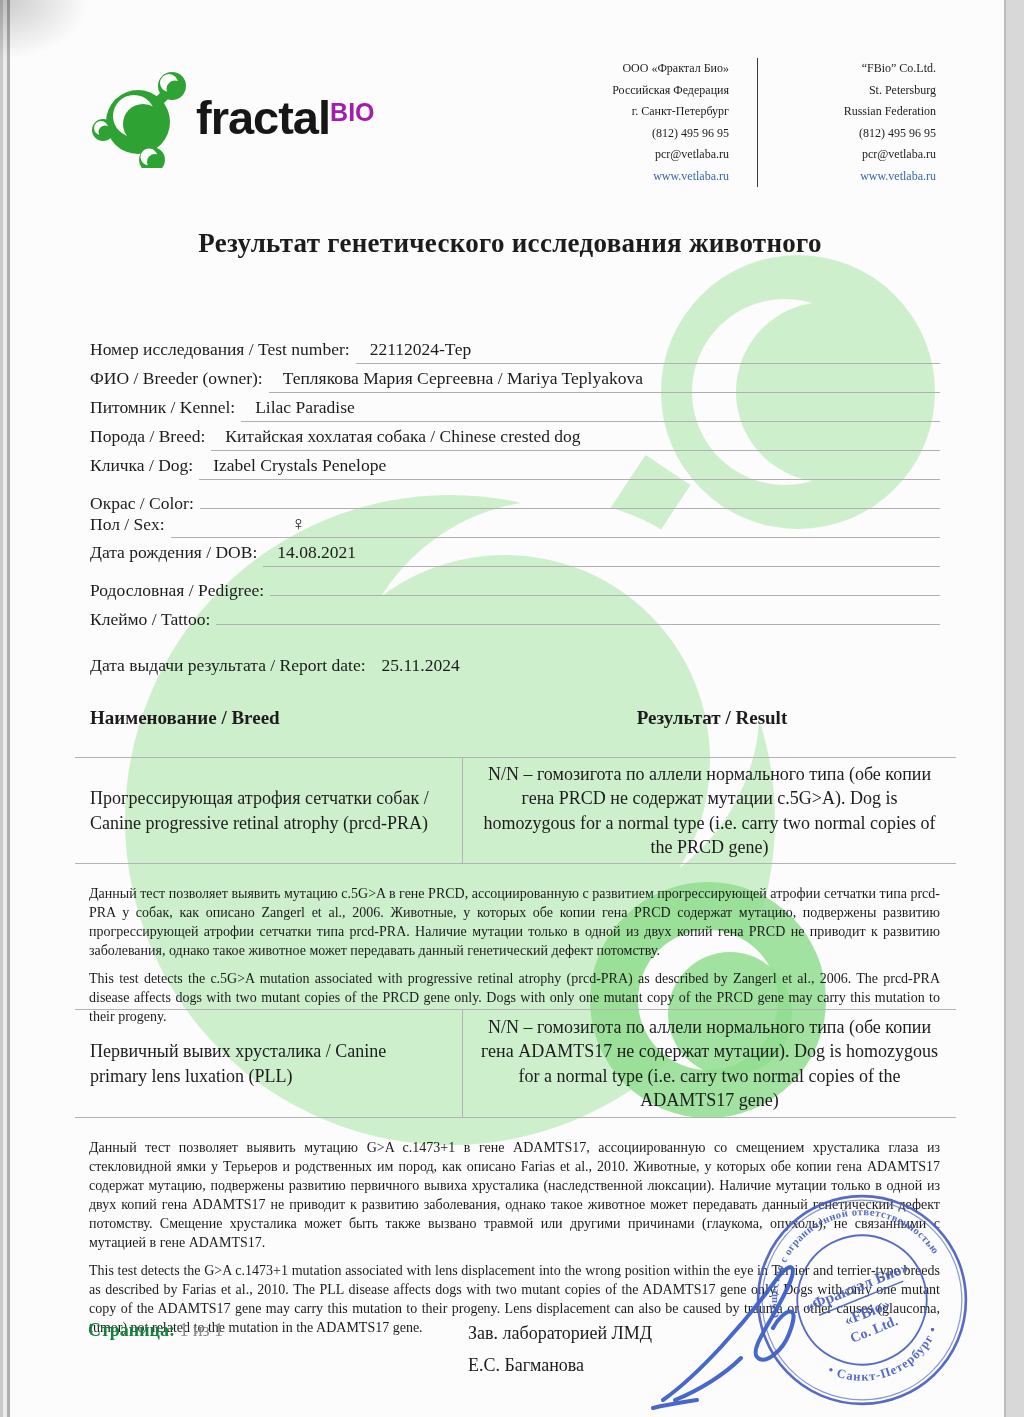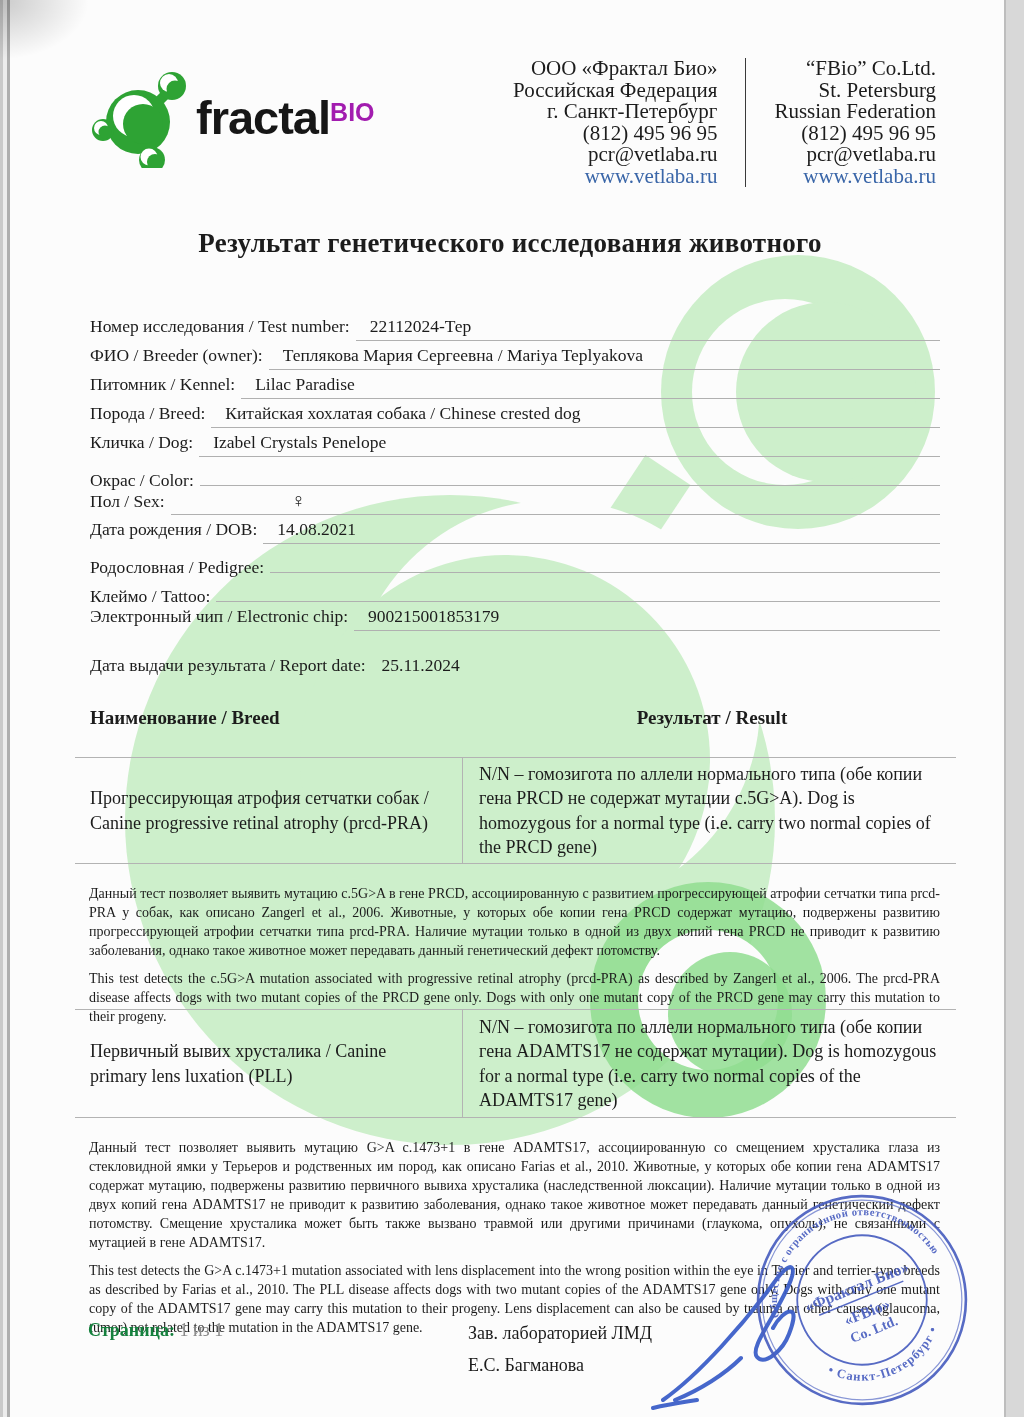--- a/index.html
+++ b/index.html
@@ -13,47 +13,47 @@
   .corner-shadow{position:absolute;left:0;top:0;width:90px;height:60px;
                  background:radial-gradient(ellipse at top left,rgba(0,0,0,.20),transparent 70%);}
   
   .watermark{position:absolute;left:0;top:0;width:1024px;height:1417px;pointer-events:none;}
   
   .logo{position:absolute;left:92px;top:66px;display:flex;align-items:center;gap:8px;}
   .logo-text{font-family:"Liberation Sans",sans-serif;font-weight:600;font-size:47px;
              color:#161616;letter-spacing:-1px;line-height:1;}
   .logo-bio{font-family:"Liberation Sans",sans-serif;font-weight:700;font-size:25px;
             color:#a21caf;display:inline-block;transform:translateY(-13px);letter-spacing:0;}
-  .addresses{position:absolute;top:58px;right:88px;display:flex;font-size:21px;line-height:21.5px;}
+  .addresses{position:absolute;top:58px;right:88px;display:flex;font-size:12px;line-height:21.5px;}
   .addr-col{text-align:right;}
   .addr-ru{padding-right:28px;border-right:1.5px solid #3a3a3a;}
   .addr-en{padding-left:28px;min-width:150px;}
   .addr-link{color:#3a66a8;text-decoration:none;margin-top:23px;}
   
   .doc-title{position:absolute;left:60px;top:228px;width:900px;text-align:center;
              font-size:27px;font-weight:700;letter-spacing:.3px;}
   
   .fields{position:absolute;left:90px;top:313px;width:850px;}
   .field-row{display:flex;align-items:baseline;height:29px;font-size:17.5px;}
   .field-label{white-space:nowrap;}
   .field-value{flex:1;margin-left:6px;padding-left:14px;border-bottom:1px solid #b0b0b0;
-               height:27px;line-height:27px;white-space:nowrap;overflow:hidden;}
+               height:27px;line-height:27px;white-space:nowrap;overflow:hidden;margin-top:23px;}
   .field-value.bold{font-weight:400;}
   .field-value.sex{font-size:20px;padding-left:120px;}
   .report-date{position:absolute;left:90px;top:655px;font-size:17.5px;display:flex;align-items:baseline;}
   .report-date .rd-value{margin-left:16px;text-align:center;}
   
   .thead{position:absolute;left:90px;top:707px;width:865px;font-size:19px;font-weight:700;}
   .thead .th-result{position:absolute;left:377px;top:0;width:490px;text-align:center;}
   .rtable{position:absolute;left:75px;top:757px;width:881px;}
   .trow{display:flex;border-top:1px solid #b3b3b3;}
   .tcell-name{width:387px;padding:8px 26px 8px 15px;display:flex;align-items:center;
               font-size:18px;line-height:1.35;box-sizing:border-box;}
   .tcell-result{flex:1;border-left:1px solid #b3b3b3;padding:8px 16px;display:flex;
-                align-items:center;justify-content:center;text-align:left;
+                align-items:center;justify-content:center;text-align:center;
                 font-size:18px;line-height:1.35;box-sizing:border-box;}
   .trow.r1{height:105px;}
   .trow.r2{height:107px;}
   .tnote{border-top:1px solid #b3b3b3;padding:20px 16px 0 14px;font-size:14px;line-height:1.36;
          text-align:justify;box-sizing:border-box;}
   .tnote.n1{height:146px;}
   .tnote p{margin:0 0 9px 0;}
   
   .page-num{position:absolute;left:88px;top:1320px;font-size:18px;color:#8a8a8a;}
   .page-num .pn-label{font-weight:700;color:#15803d;}
@@ -159,24 +159,20 @@
       <span class="field-value">14.08.2021</span>
     </div>
     <div class="field-row">
       <span class="field-label">Родословная / Pedigree:</span>
       <span class="field-value"></span>
     </div>
     <div class="field-row">
       <span class="field-label">Клеймо / Tattoo:</span>
       <span class="field-value"></span>
     </div>
-    <div class="field-row">
-      <span class="field-label">Электронный чип / Electronic chip:</span>
-      <span class="field-value">900215001853179</span>
-    </div>
   </div>
 
   <div class="report-date">
     <span>Дата выдачи результата / Report date:</span>
     <span class="rd-value">25.11.2024</span>
   </div>
 
   <div class="thead">
     <span>Наименование / Breed</span>
     <span class="th-result">Результат / Result</span>

